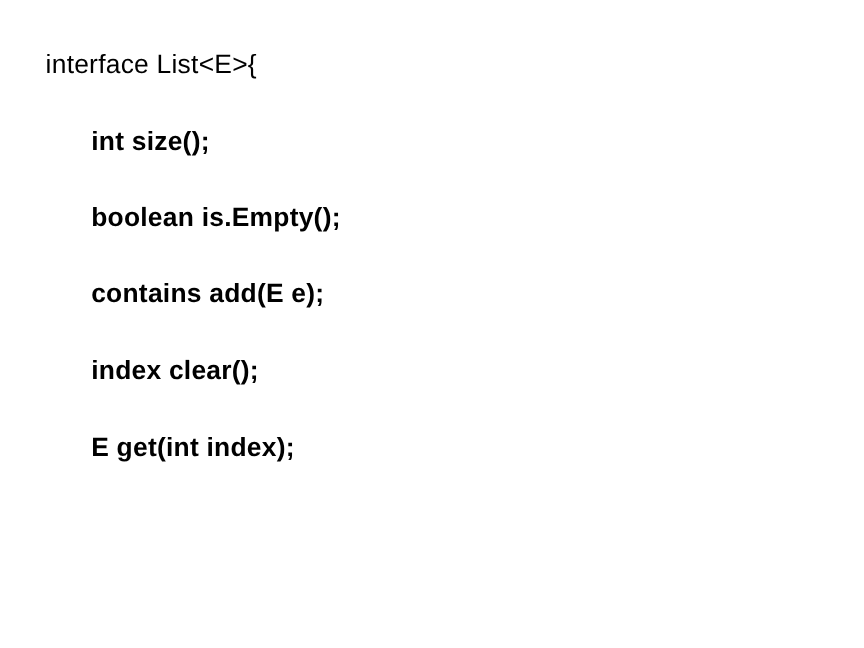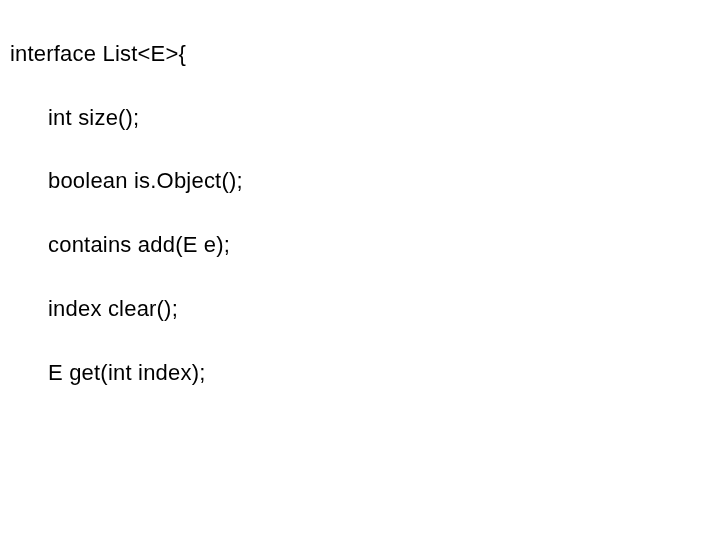--- a/index.html
+++ b/index.html
@@ -13,32 +13,34 @@
     color: #000000;
     line-height: 1.45;
   }
   .code-block {
     padding: 6px 0 0 10px;
     white-space: pre;
     letter-spacing: 0.2px;
   }
   .code-line {
     display: block;
+    margin-left: 28px;
   }
   .indent {
     padding-left: 38px;
+    font-weight: bold;
   }
 </style>
 </head>
 <body>
 
 <div class="code-block">
 <span class="code-line">interface List&lt;E&gt;{</span>
 <span class="code-line indent">int size();</span>
-<span class="code-line indent">boolean is.Object();</span>
+<span class="code-line indent">boolean is.Empty();</span>
 <span class="code-line indent">contains add(E e);</span>
 <span class="code-line indent">index clear();</span>
 <span class="code-line indent">E get(int index);</span>
 
 
 
 
 
 
 

